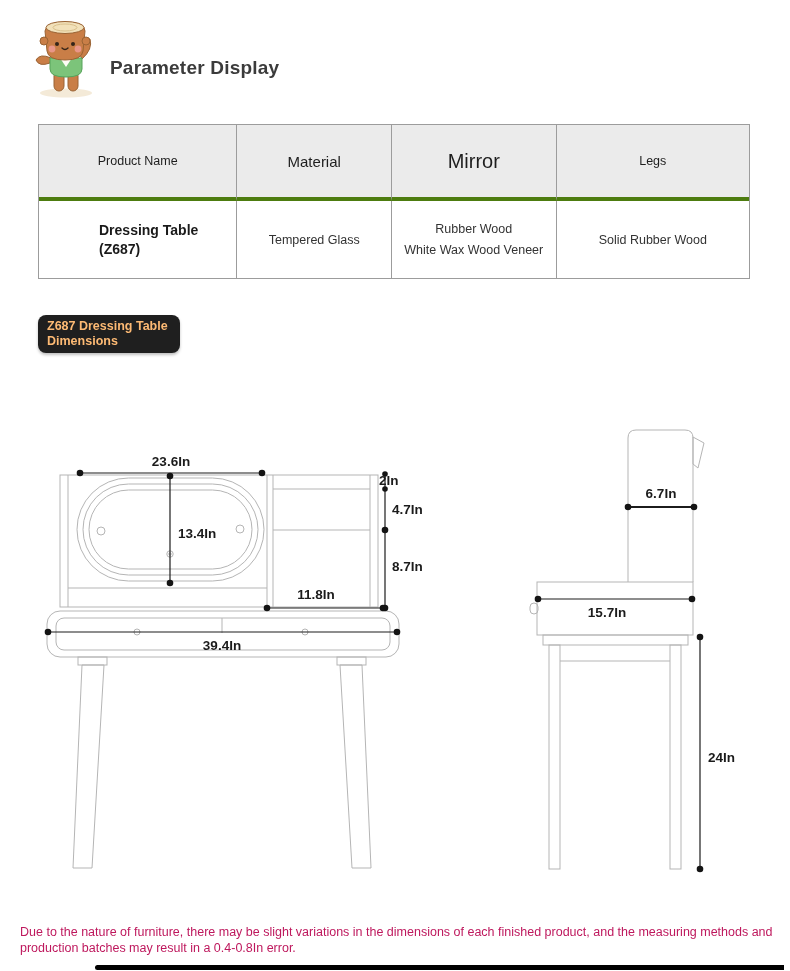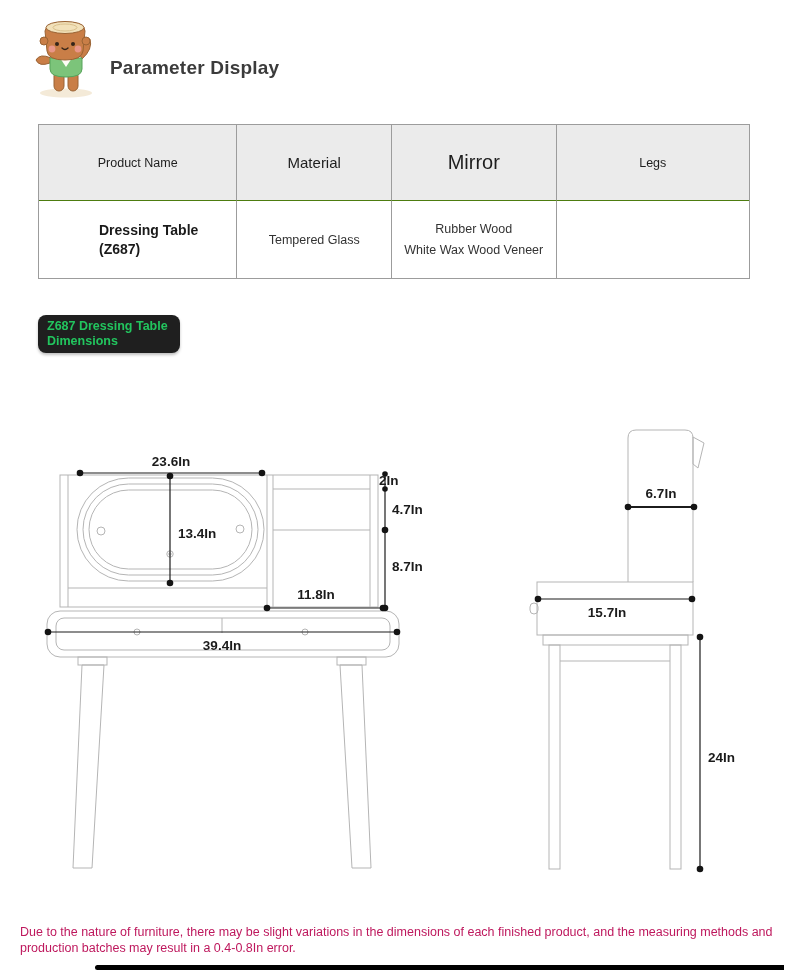--- a/index.html
+++ b/index.html
@@ -17,39 +17,39 @@
   }
 
   
   .spec-table {
     position:absolute; left:38px; top:124px; width:712px;
     border:1px solid #9c9c9c; display:grid;
     grid-template-columns:199fr 155fr 165fr 193fr;
   }
   .spec-table .th {
     height:76px; background:#ebebeb; border-right:1px solid #9c9c9c;
-    border-bottom:1px solid #4d7c0f; display:flex; align-items:center;
+    border-bottom:4px solid #4d7c0f; display:flex; align-items:center;
     justify-content:center; color:#1e1e1e; font-weight:500;
   }
   .spec-table .th:nth-child(4), .spec-table .td:nth-child(8) { border-right:none; }
   .th.small { font-size:12.5px; }
   .th.med   { font-size:15px; }
   .th.big   { font-size:20px; }
   .spec-table .td {
     height:77px; background:#fff; border-right:1px solid #9c9c9c;
     display:flex; flex-direction:column; justify-content:center; align-items:center;
     font-size:12.5px; color:#333; text-align:center;
   }
   .td.name { align-items:flex-start; padding-left:45px; text-align:left; }
   .td.name span { font-size:14px; font-weight:700; color:#1a1a1a; line-height:19px;padding-left:15px; }
   .td.material span { line-height:21px; }
 
   
   .dim-badge {
-    position:absolute; left:38px; top:315px; background:#1f1f1f; color:#22c55e;
+    position:absolute; left:38px; top:315px; background:#1f1f1f; color:#fdba74;
     font-size:12.5px; font-weight:700; line-height:14.5px;
     padding:4px 12px 5px 9px; border-radius:8px;
     box-shadow:0 2px 3px rgba(0,0,0,.25);
   }
   .dim-badge span { display:block; }
 
   
   .diagram { position:absolute; left:0; top:370px; }
   .furn { stroke:#b5b5b5; stroke-width:1; fill:none; }
   .dimln { stroke:#1c1c1c; stroke-width:1.2; fill:none; }
@@ -105,20 +105,21 @@
 
     <div class="td name">
       <span>Dressing Table</span>
       <span>(Z687)</span>
     </div>
     <div class="td">Tempered Glass</div>
     <div class="td material">
       <span>Rubber Wood</span>
       <span>White Wax Wood Veneer</span>
     </div>
+    <div class="td">Solid Rubber Wood</div>
   </div>
 
   <div class="dim-badge">
     <span>Z687 Dressing Table</span>
     <span>Dimensions</span>
   </div>
 
   <svg class="diagram" width="790" height="545" viewBox="0 0 790 545">
 
     <g class="furn">

